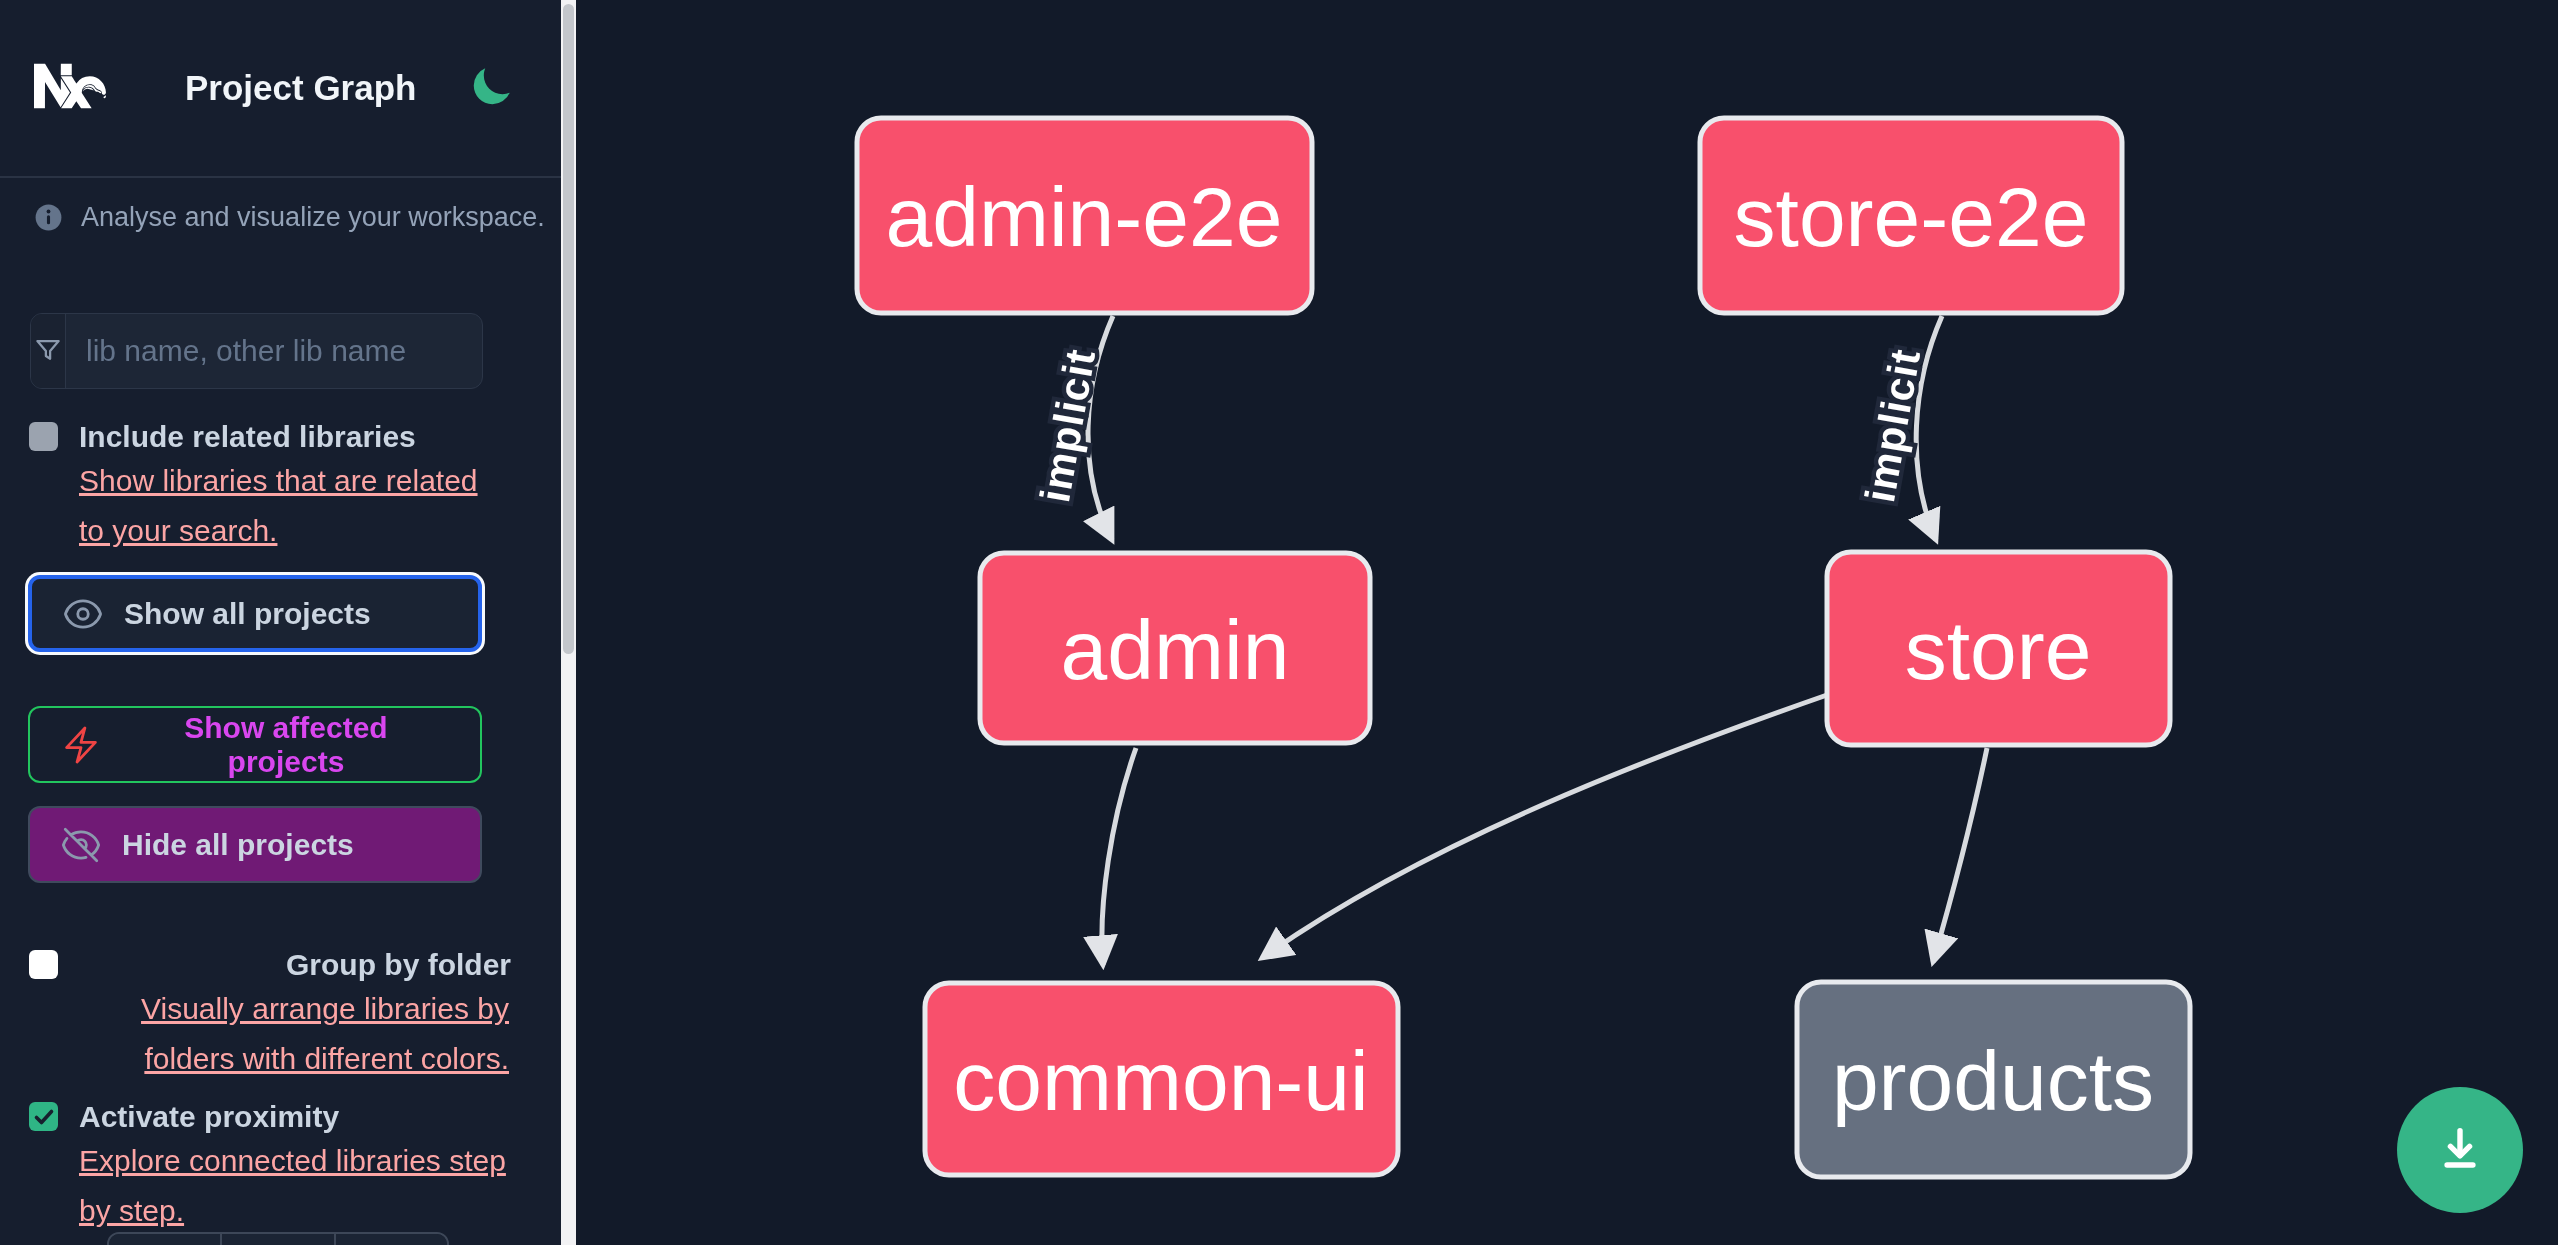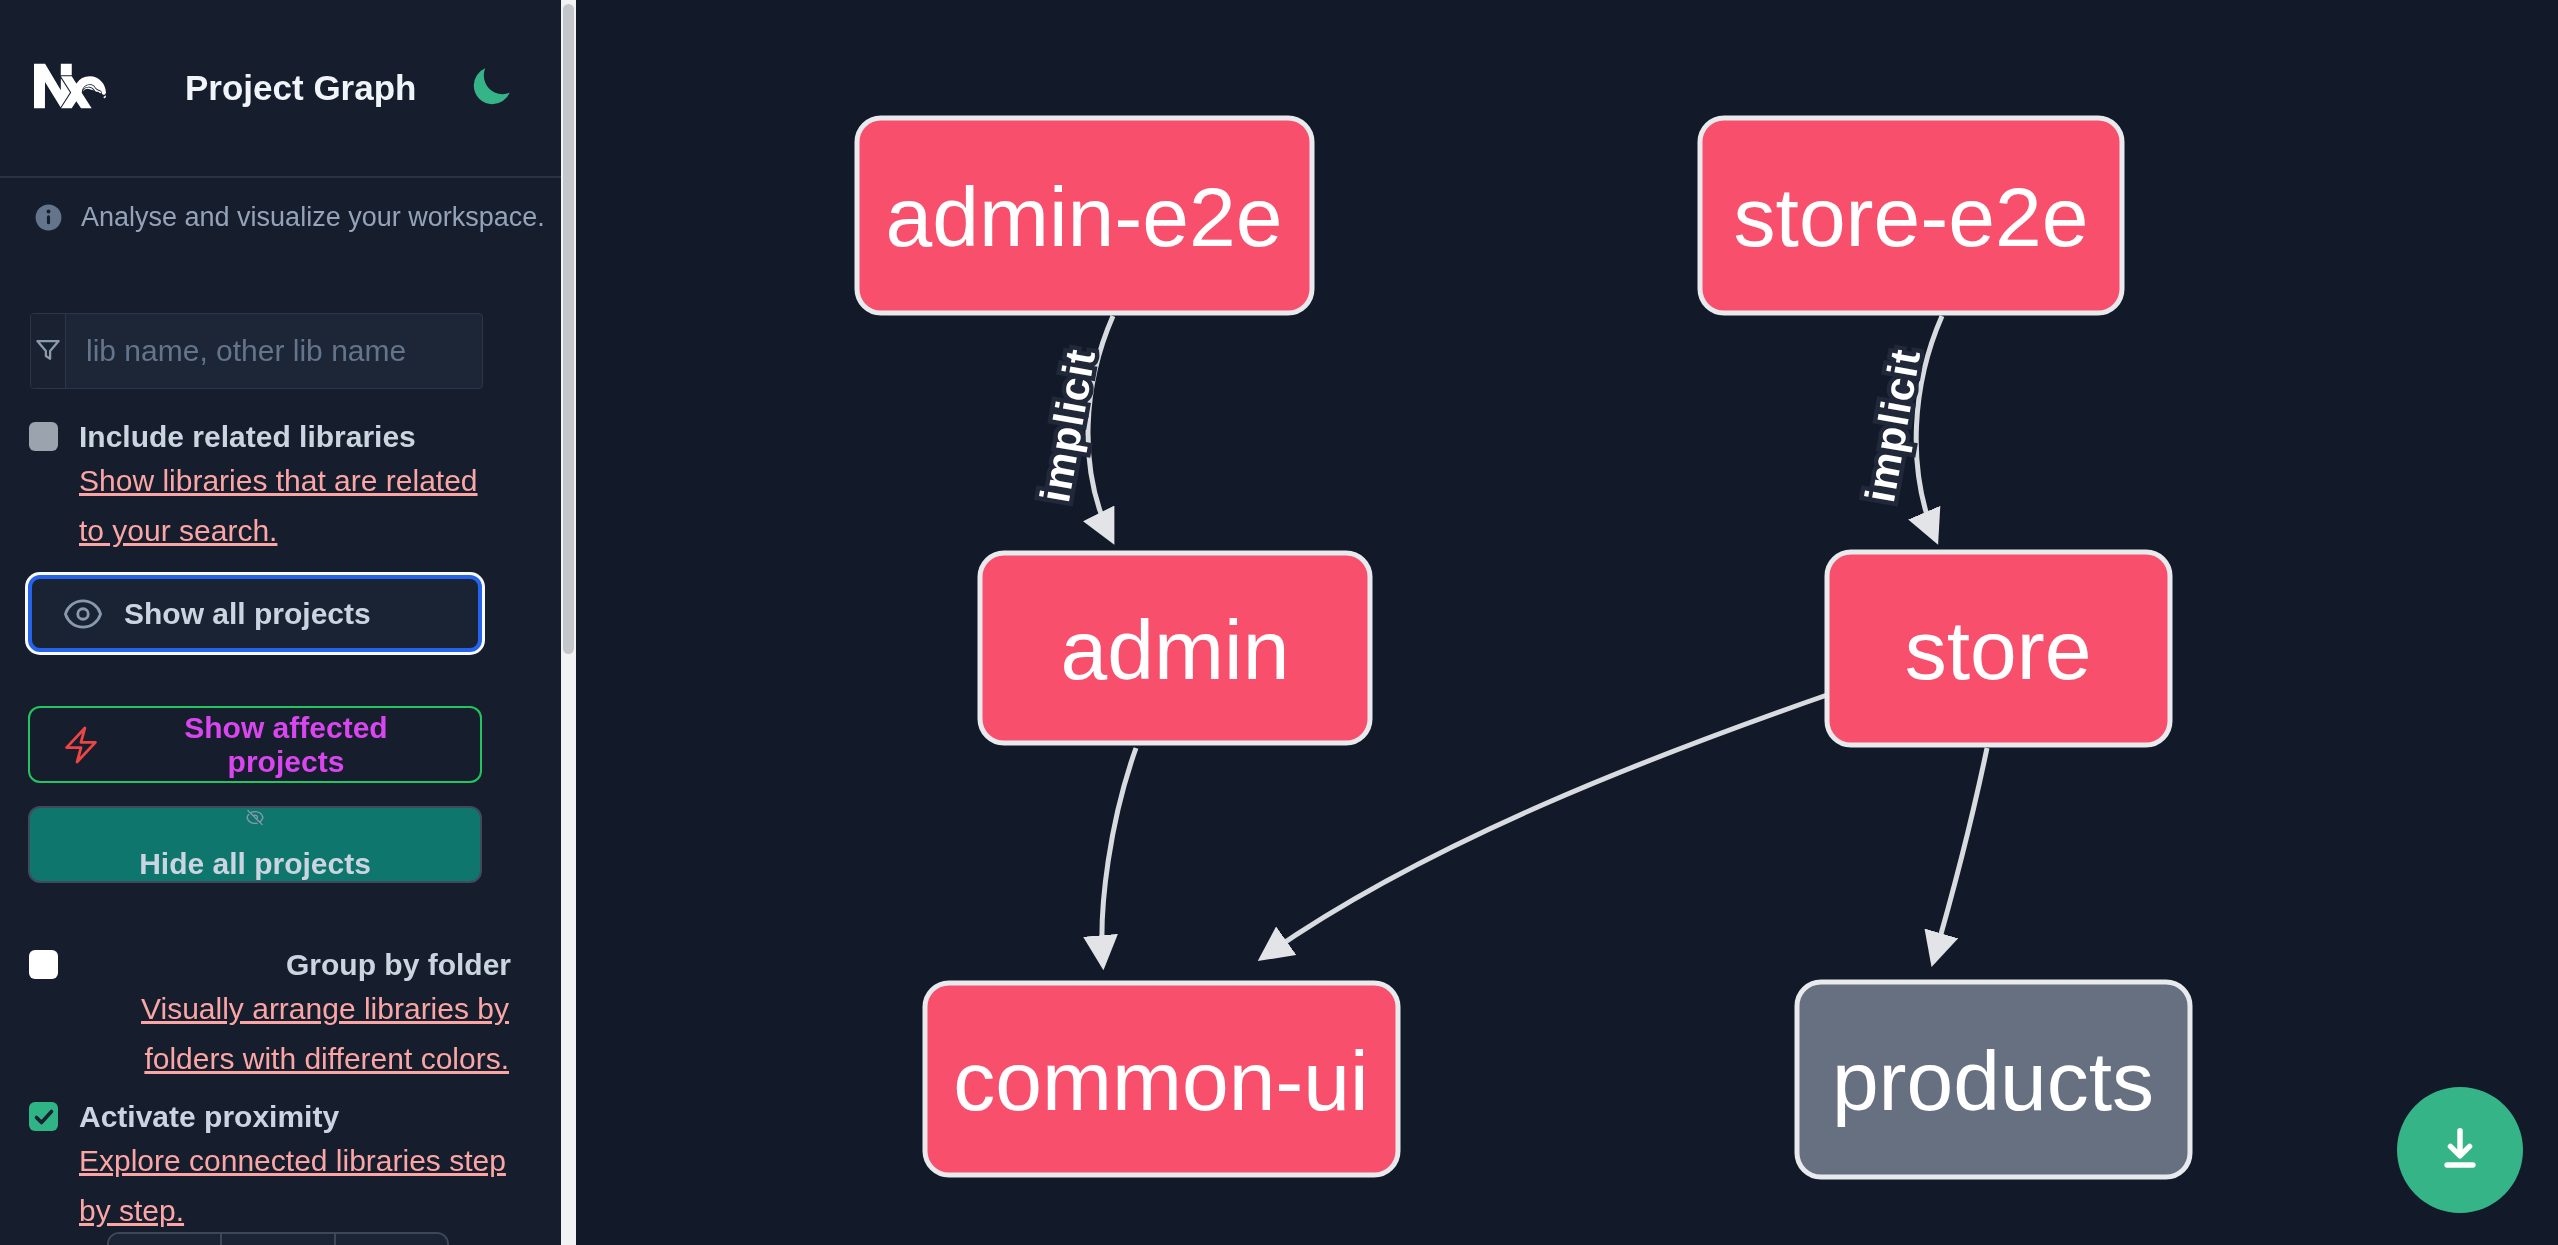--- a/index.html
+++ b/index.html
@@ -23,41 +23,41 @@
   .sb-header{position:absolute;left:0;top:0;width:569px;height:176px;border-bottom:2px solid #2a3344;
     display:flex;align-items:center;}
   .nx-logo{position:absolute;left:30px;top:50px;width:80px;height:72px;}
   .sb-title{position:absolute;left:185px;top:0;height:176px;display:flex;align-items:center;
     color:#f1f5f9;font-size:35px;font-weight:700;}
   .theme-btn{position:absolute;left:467px;top:64px;width:48px;height:48px;background:none;border:none;
     padding:0;cursor:pointer;}
   .info-row{position:absolute;left:33px;top:202px;display:flex;align-items:flex-start;gap:17px;
     color:#94a3b8;font-size:27px;}
   .search{position:absolute;left:30px;top:313px;width:451px;height:74px;display:flex;
-    background:#1d2636;border:1px solid #2c3activity648;border:1px solid #2c3648;border-radius:4px;overflow:hidden;}
+    background:#1d2636;border:1px solid #2c3activity648;border:1px solid #2c3648;border-radius:12px;overflow:hidden;}
   .search-icon-cell{width:59px;display:flex;align-items:center;justify-content:center;
     background:#1a2231;border-right:1px solid #2c3648;}
   .search input{flex:1;background:transparent;border:none;outline:none;color:#cbd5e1;
     font-size:30px;padding:0 20px;font-family:"Liberation Sans",sans-serif;}
   .search input::placeholder{color:#64748b;}
 
   .toggle{position:absolute;left:29px;display:grid;grid-template-columns:50px 1fr;width:482px;}
   .cb{width:29px;height:29px;border-radius:6px;margin-top:4px;cursor:pointer;border:none;padding:0;}
   .cb.gray{background:#9ba3af;}
   .cb.white{background:#ffffff;}
   .cb.green{background:#2fb585;display:flex;align-items:center;justify-content:center;}
   .toggle .label{color:#cbd5e1;font-size:30px;font-weight:700;line-height:38px;}
   .toggle .desc{color:#fca5a5;font-size:30px;line-height:50px;max-width:430px;grid-column:2;text-decoration:underline;}
 
   .btn{position:absolute;left:28px;width:454px;height:77px;border-radius:12px;display:flex;
     align-items:center;gap:20px;padding:0 30px;box-sizing:border-box;font-size:30px;font-weight:700;
     font-family:"Liberation Sans",sans-serif;cursor:pointer;}
   .btn-all{top:575px;background:#1a2333;border:4px solid #2563eb;box-shadow:0 0 0 3px #f8fafc;color:#cbd5e1;}
   .btn-affected{top:706px;background:transparent;border:2px solid #22c55e;color:#d946ef;}
-  .btn-hide{top:806px;background:#0f766e;border:2px solid #3f4a5d;color:#cbd5e1;flex-direction:column;}
+  .btn-hide{top:806px;background:#701a75;border:2px solid #3f4a5d;color:#cbd5e1;}
 
   .stepper{position:absolute;left:107px;top:1232px;width:338px;height:64px;display:flex;
     border-radius:12px 12px 0 0;overflow:hidden;border:2px solid #3d4758;background:#1b2434;}
   .stepper .seg{flex:1;border-right:2px solid #3d4758;background:#1b2434;}
   .stepper .seg:last-child{border-right:none;}
 
   
   .scrollbar{position:absolute;left:561px;top:0;width:15px;height:1245px;background:#f2f2f4;z-index:6;}
   .scroll-thumb{position:absolute;left:2px;top:4px;width:11px;height:650px;border-radius:6px;background:#c3c6cb;}
 

